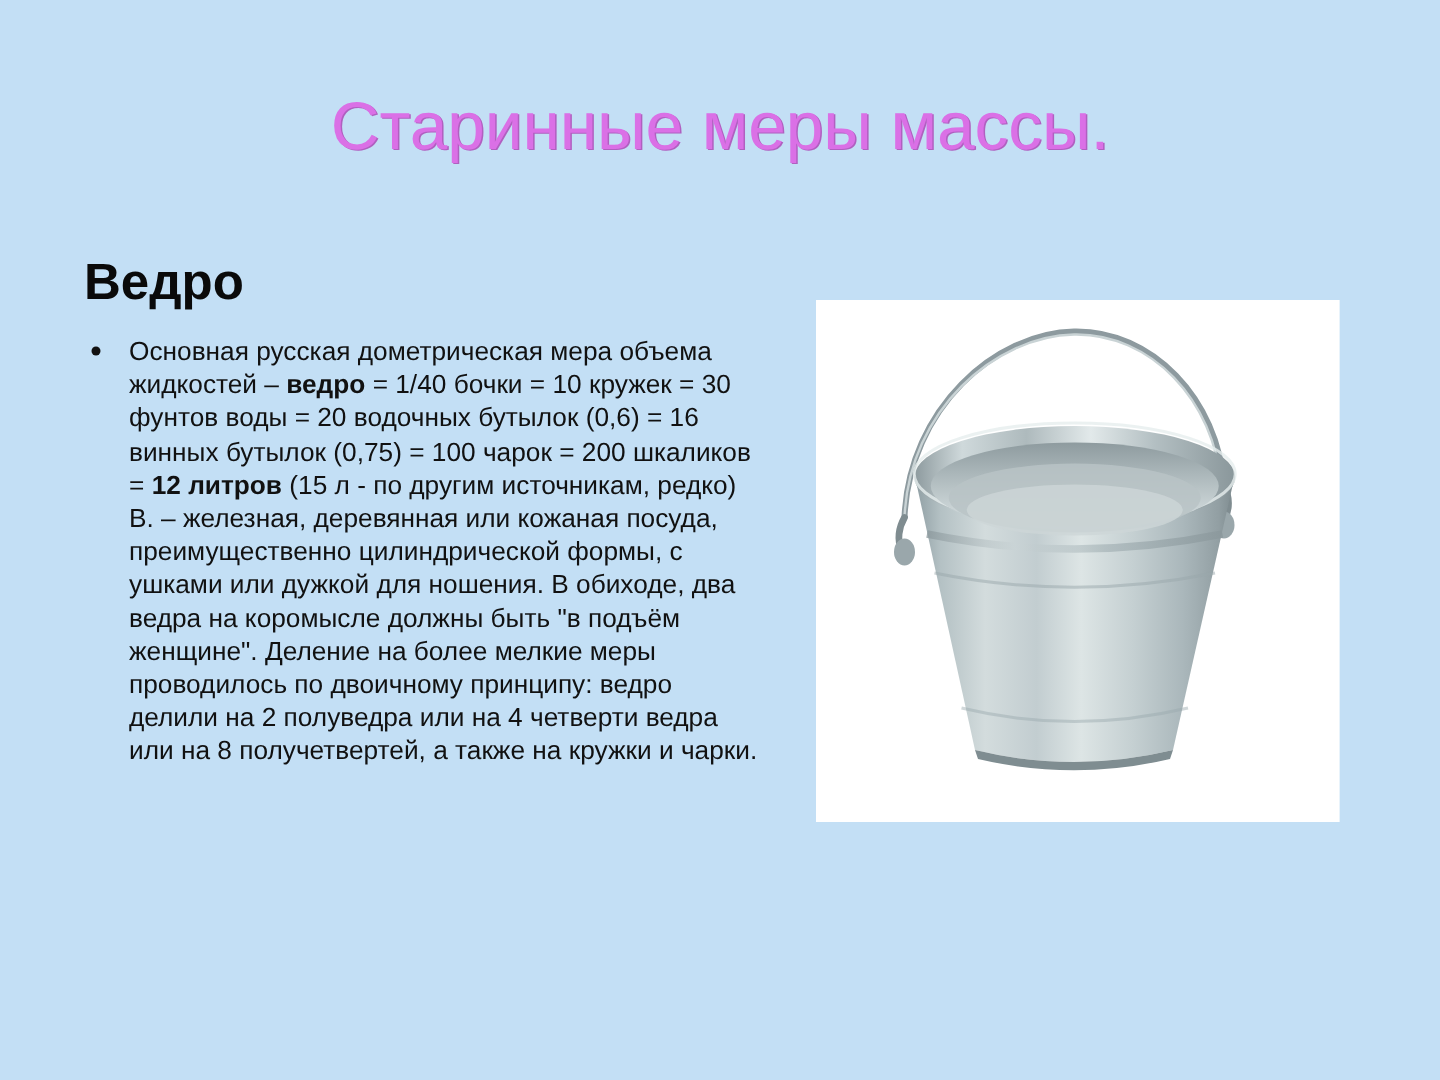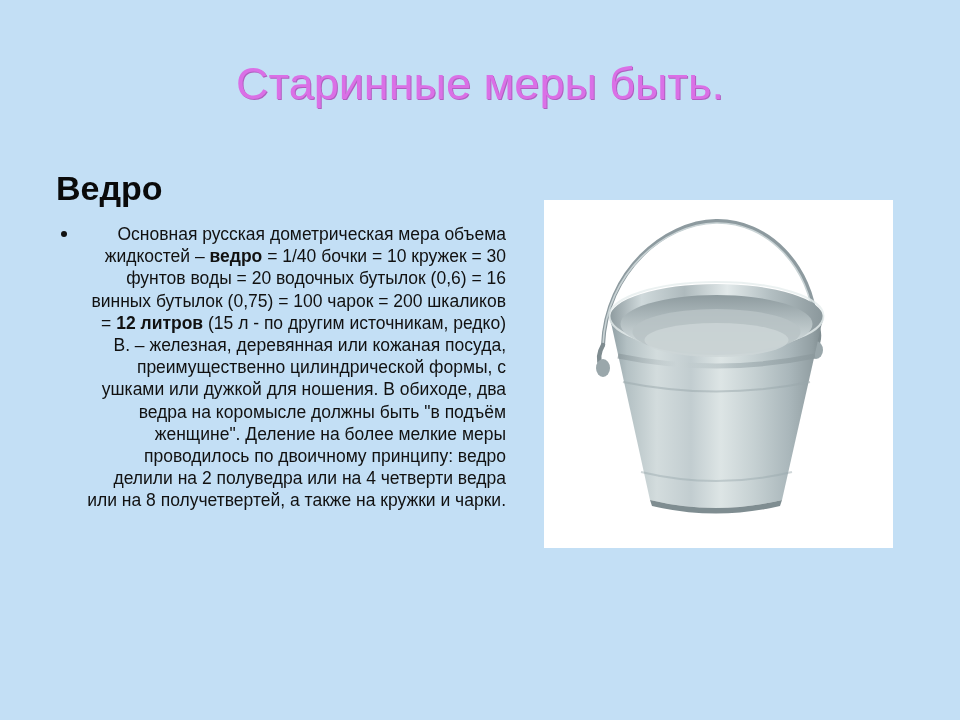--- a/index.html
+++ b/index.html
@@ -64,21 +64,21 @@
     top: 8px;
     width: 6px;
     height: 6px;
     border-radius: 50%;
     background: #111111;
   }
   .bullet-text {
     font-size: 17.5px;
     line-height: 22.2px;
     color: #111111;
-    text-align: right;
+    text-align: left;
   }
   .bullet-text b {
     font-weight: bold;
   }
 
   
   #photo-panel {
     position: absolute;
     left: 544px;
     top: 200px;
@@ -91,21 +91,21 @@
     display: block;
     width: 349px;
     height: 348px;
   }
 </style>
 </head>
 <body>
 
 <div id="slide">
 
-  <div id="slide-title">Старинные меры быть.</div>
+  <div id="slide-title">Старинные меры массы.</div>
 
   <div id="body-heading">Ведро</div>
 
   <div id="bullet-block">
     <div class="bullet-row">
       <span class="bullet-mark"></span>
       <div class="bullet-text" id="bullet-text"><span>Основная русская дометрическая мера объема жидкостей – </span><b>ведро</b><span> = 1/40 бочки = 10 кружек = 30 фунтов воды = 20 водочных бутылок (0,6) = 16 винных бутылок (0,75) = 100 чарок = 200 шкаликов = </span><b>12 литров</b><span> (15 л - по другим источникам, редко) В. – железная, деревянная или кожаная посуда, преимущественно цилиндрической формы, с ушками или дужкой для ношения. В обиходе, два ведра на коромысле должны быть "в подъём женщине". Деление на более мелкие меры проводилось по двоичному принципу: ведро делили на 2 полуведра или на 4 четверти ведра или на 8 получетвертей, а также на кружки и чарки.</span></div>
     </div>
   </div>
 

